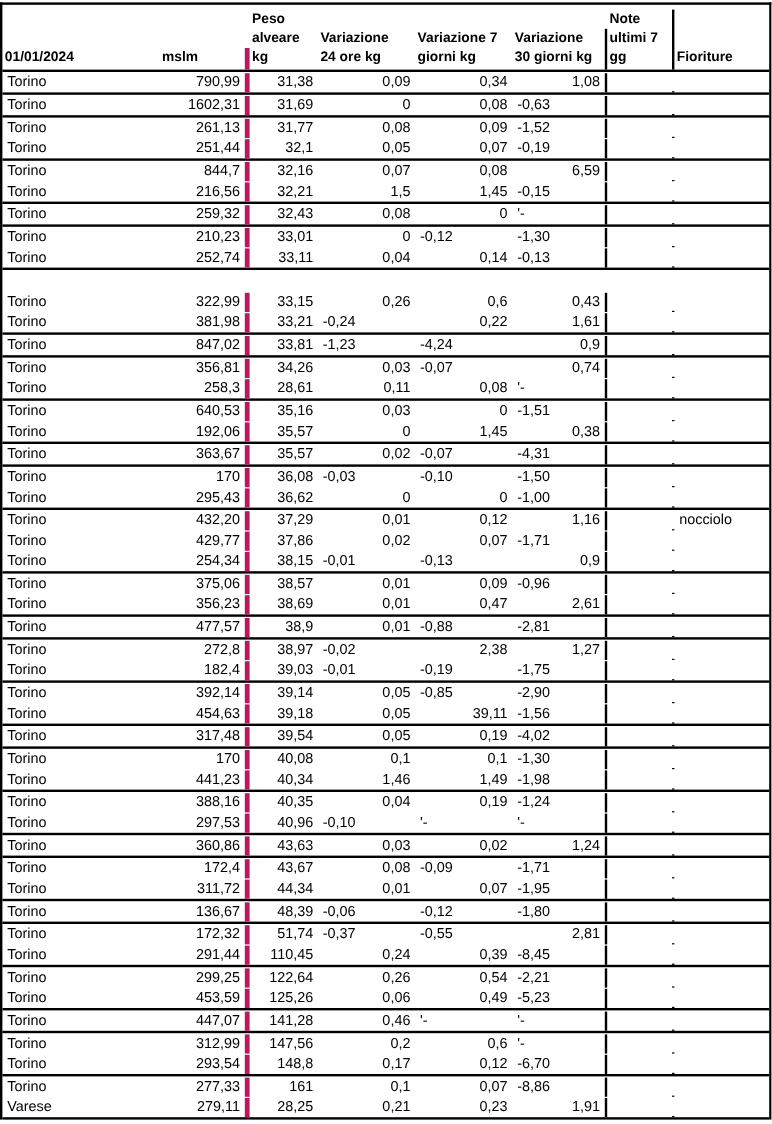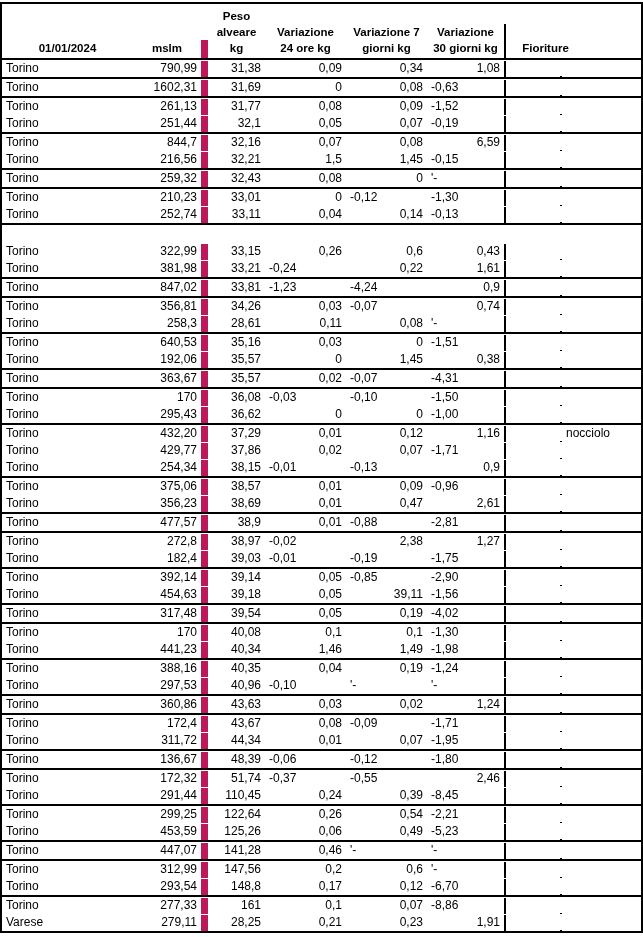--- a/index.html
+++ b/index.html
@@ -2,30 +2,30 @@
 <html><head>
 <meta charset="utf-8">
 <style>
   html,body{margin:0;padding:0;background:#fff;}
   body{width:643px;height:937px;overflow:hidden;position:relative;
        font-family:"Liberation Sans","DejaVu Sans",sans-serif;color:#000;}
   .table{position:absolute;top:2px;left:0;width:643px;box-sizing:border-box;
          border:2px solid #000;border-bottom:none;background:#fff;}
   .hrow{display:flex;align-items:flex-end;height:54px;border-bottom:2px solid #000;
         font-weight:bold;font-size:11.5px;}
-  .hcell{box-sizing:border-box;text-align:center;white-space:pre;line-height:16px;
+  .hcell{box-sizing:border-box;white-space:pre;line-height:16px;
          padding:0 2px 2px 2px;}
   .row{display:flex;align-items:flex-end;height:17px;font-size:12px;}
   .row.tall{height:35px;}
   .row.end{border-bottom:2px solid #000;}
   .cell{box-sizing:border-box;padding:0 4px 1px 4px;line-height:15px;
         white-space:nowrap;overflow:visible;}
   
   .c-loc{width:131px;}
-  .c-mslm{width:75px;border-right:7px solid #be185d;}
+  .c-mslm{width:75px;border-right:4px solid #be185d;}
   .c-peso{width:57px;}
   .c-v24{width:81px;}
   .c-v7{width:81px;}
   .c-v30{width:79px;border-right:2px solid #000;}
   .c-note{width:56px;border-right:2px solid #000;}
   .c-fior{width:79px;}
   .al{text-align:left;}
   .ar{text-align:right;}
   .wrap{white-space:normal;line-height:15px;}
 </style>
@@ -38,20 +38,23 @@
     <div class="hcell c-mslm">mslm</div>
     <div class="hcell c-peso">Peso
 alveare
 kg</div>
     <div class="hcell c-v24">Variazione
 24 ore kg</div>
     <div class="hcell c-v7">Variazione 7
 giorni kg</div>
     <div class="hcell c-v30">Variazione
 30 giorni kg</div>
+    <div class="hcell c-note">Note
+ultimi 7
+gg</div>
     <div class="hcell c-fior">Fioriture</div>
   </div>
   <div>
       <div class="row end">
         <div class="cell c-loc al">Torino</div>
         <div class="cell c-mslm ar">790,99</div>
         <div class="cell c-peso ar">31,38</div>
         <div class="cell c-v24 ar">0,09</div>
         <div class="cell c-v7 ar">0,34</div>
         <div class="cell c-v30 ar">1,08</div>
@@ -426,21 +429,21 @@
         <div class="cell c-v30 al">-1,80</div>
         <div class="cell c-note al"></div>
         <div class="cell c-fior al wrap"></div>
       </div>
       <div class="row">
         <div class="cell c-loc al">Torino</div>
         <div class="cell c-mslm ar">172,32</div>
         <div class="cell c-peso ar">51,74</div>
         <div class="cell c-v24 al">-0,37</div>
         <div class="cell c-v7 al">-0,55</div>
-        <div class="cell c-v30 ar">2,46</div>
+        <div class="cell c-v30 ar">2,81</div>
         <div class="cell c-note al"></div>
         <div class="cell c-fior al wrap"></div>
       </div>
       <div class="row end">
         <div class="cell c-loc al">Torino</div>
         <div class="cell c-mslm ar">291,44</div>
         <div class="cell c-peso ar">110,45</div>
         <div class="cell c-v24 ar">0,24</div>
         <div class="cell c-v7 ar">0,39</div>
         <div class="cell c-v30 al">-8,45</div>

